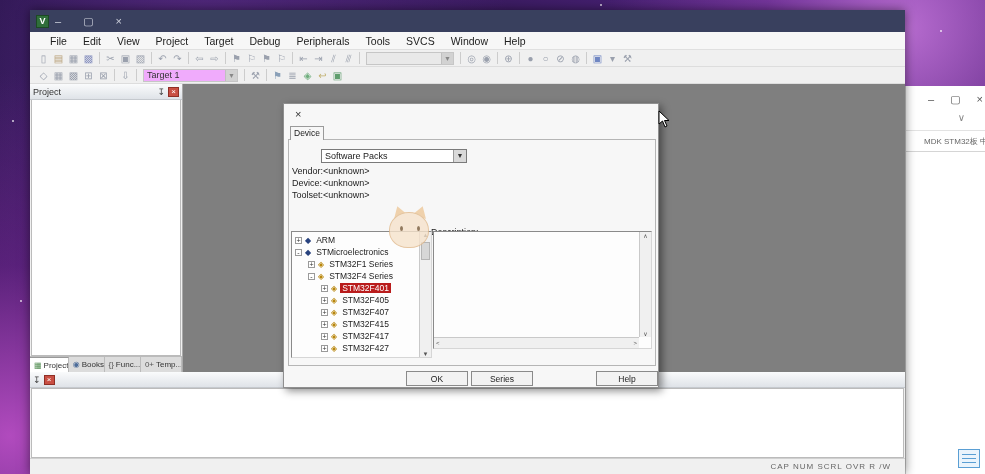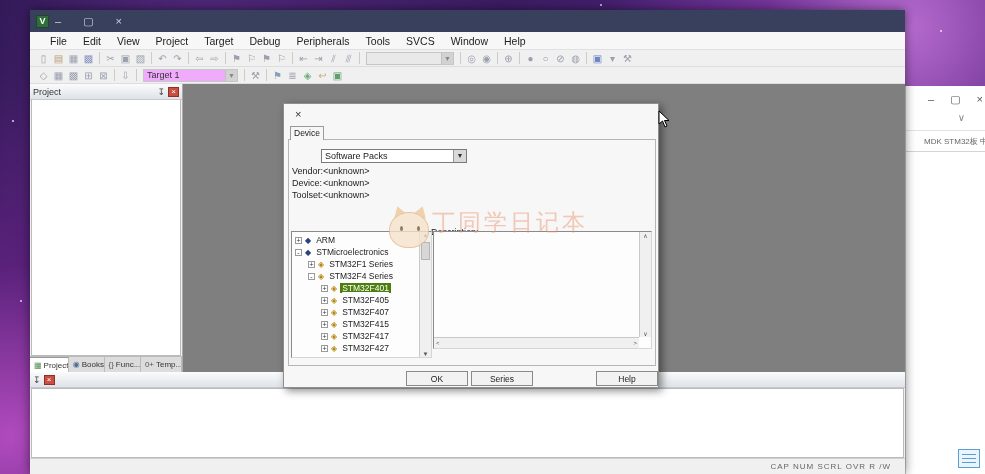--- a/index.html
+++ b/index.html
@@ -339,21 +339,21 @@
               <span class="tlabel">STM32F1 Series</span>
             </div>
             <div class="trow" style="padding-left: 15px;">
               <span class="expander">-</span>
               <span class="node-icon" style="color: rgb(184, 134, 11);">◈</span>
               <span class="tlabel">STM32F4 Series</span>
             </div>
             <div class="trow" style="padding-left: 28px;">
               <span class="expander">+</span>
               <span class="node-icon" style="color: rgb(184, 134, 11);">◈</span>
-              <span class="tlabel selected" style="background: #4d7c0f; text-decoration: underline;">STM32F401</span>
+              <span class="tlabel selected" style="background: #b91c1c;">STM32F401</span>
             </div>
             <div class="trow" style="padding-left: 28px;">
               <span class="expander">+</span>
               <span class="node-icon" style="color: rgb(184, 134, 11);">◈</span>
               <span class="tlabel">STM32F405</span>
             </div>
             <div class="trow" style="padding-left: 28px;">
               <span class="expander">+</span>
               <span class="node-icon" style="color: rgb(184, 134, 11);">◈</span>
               <span class="tlabel">STM32F407</span>
@@ -392,21 +392,20 @@
         </div>
       </div>
 
       <div id="dlg-buttons">
           <div class="dlg-btn" id="btn-ok">OK</div>
           <div class="dlg-btn" id="btn-cancel">Series</div>
           <div class="dlg-btn" id="btn-help">Help</div>
         </div>
     </div>
 
-    <div id="watermark-text" style="position:absolute; left:402px; top:197px;">丁同学日记本</div>
   </div>
 
   <div id="mascot">
     <div class="ear l"></div>
     <div class="ear r"></div>
     <div class="head"></div>
     <div class="eye l"></div>
     <div class="eye r"></div>
   </div>
 

